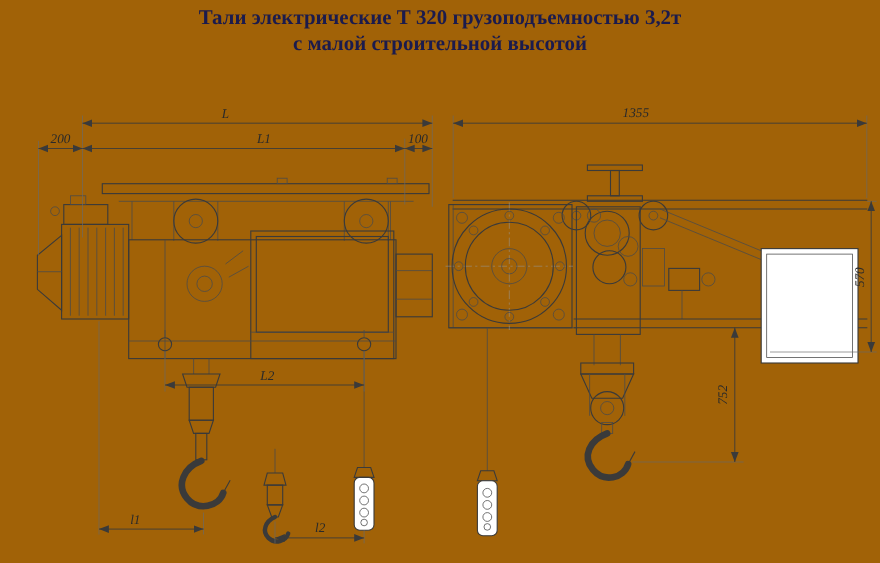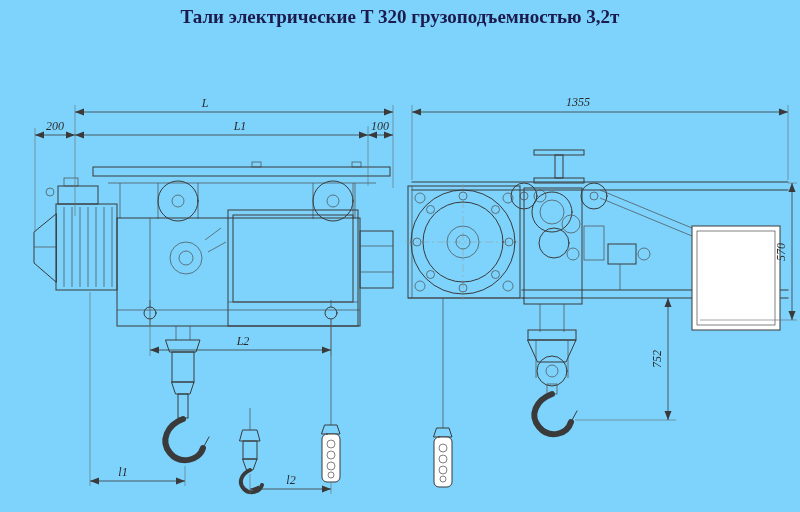--- a/index.html
+++ b/index.html
@@ -1,16 +1,16 @@
 <!DOCTYPE html>
 <html><head>
 <meta charset="utf-8">
 <style>
   html,body{margin:0;padding:0;background:#ffffff;}
-  .page{position:relative;width:800px;height:512px;background:#7dd3fc;overflow:hidden;
+  .page{position:relative;width:800px;height:512px;background:#a16207;overflow:hidden;
         font-family:"Liberation Serif",serif;}
   .title-block{position:absolute;top:5px;left:0;width:100%;text-align:center;
         color:#1b1b4d;font-weight:bold;font-size:19px;line-height:23px;}
   .drawing-svg{position:absolute;top:0;left:0;}
   .ln{stroke:#3a3a3a;stroke-width:1;fill:none;stroke-linecap:square;}
   .ln2{stroke:#4a4a4a;stroke-width:0.7;fill:none;}
   .ext{stroke:#6a6a6a;stroke-width:0.6;fill:none;}
   .dimln{stroke:#3a3a3a;stroke-width:0.8;fill:none;}
   .ctr{stroke:#999;stroke-width:0.5;stroke-dasharray:8 3 2 3;fill:none;}
   .dimtxt{font:italic 12px "Liberation Serif",serif;fill:#2a2a2a;}
@@ -18,20 +18,21 @@
   .hookstroke{stroke:#3a3a3a;stroke-width:6;fill:none;stroke-linecap:round;}
   .hookstroke2{stroke:#3a3a3a;stroke-width:4;fill:none;stroke-linecap:round;}
 </style>
 </head>
 <body>
 
 <div class="page">
 
   <div class="title-block">
     <div>Тали электрические Т 320 грузоподъемностью 3,2т</div>
+    <div>с малой строительной высотой</div>
   </div>
 
   <svg class="drawing-svg" width="800" height="512" viewBox="0 0 800 512" xmlns="http://www.w3.org/2000/svg">
 
     <defs>
       <pattern id="hatchLight" patternUnits="userSpaceOnUse" width="7" height="7" patternTransform="rotate(45)">
         <line x1="0" y1="0" x2="0" y2="7" stroke="#9a9a9a" stroke-width="0.8"></line>
       </pattern>
       <pattern id="hatchDense" patternUnits="userSpaceOnUse" width="4.5" height="4.5" patternTransform="rotate(45)">
         <line x1="0" y1="0" x2="0" y2="4.5" stroke="#6f6f6f" stroke-width="0.9"></line>

